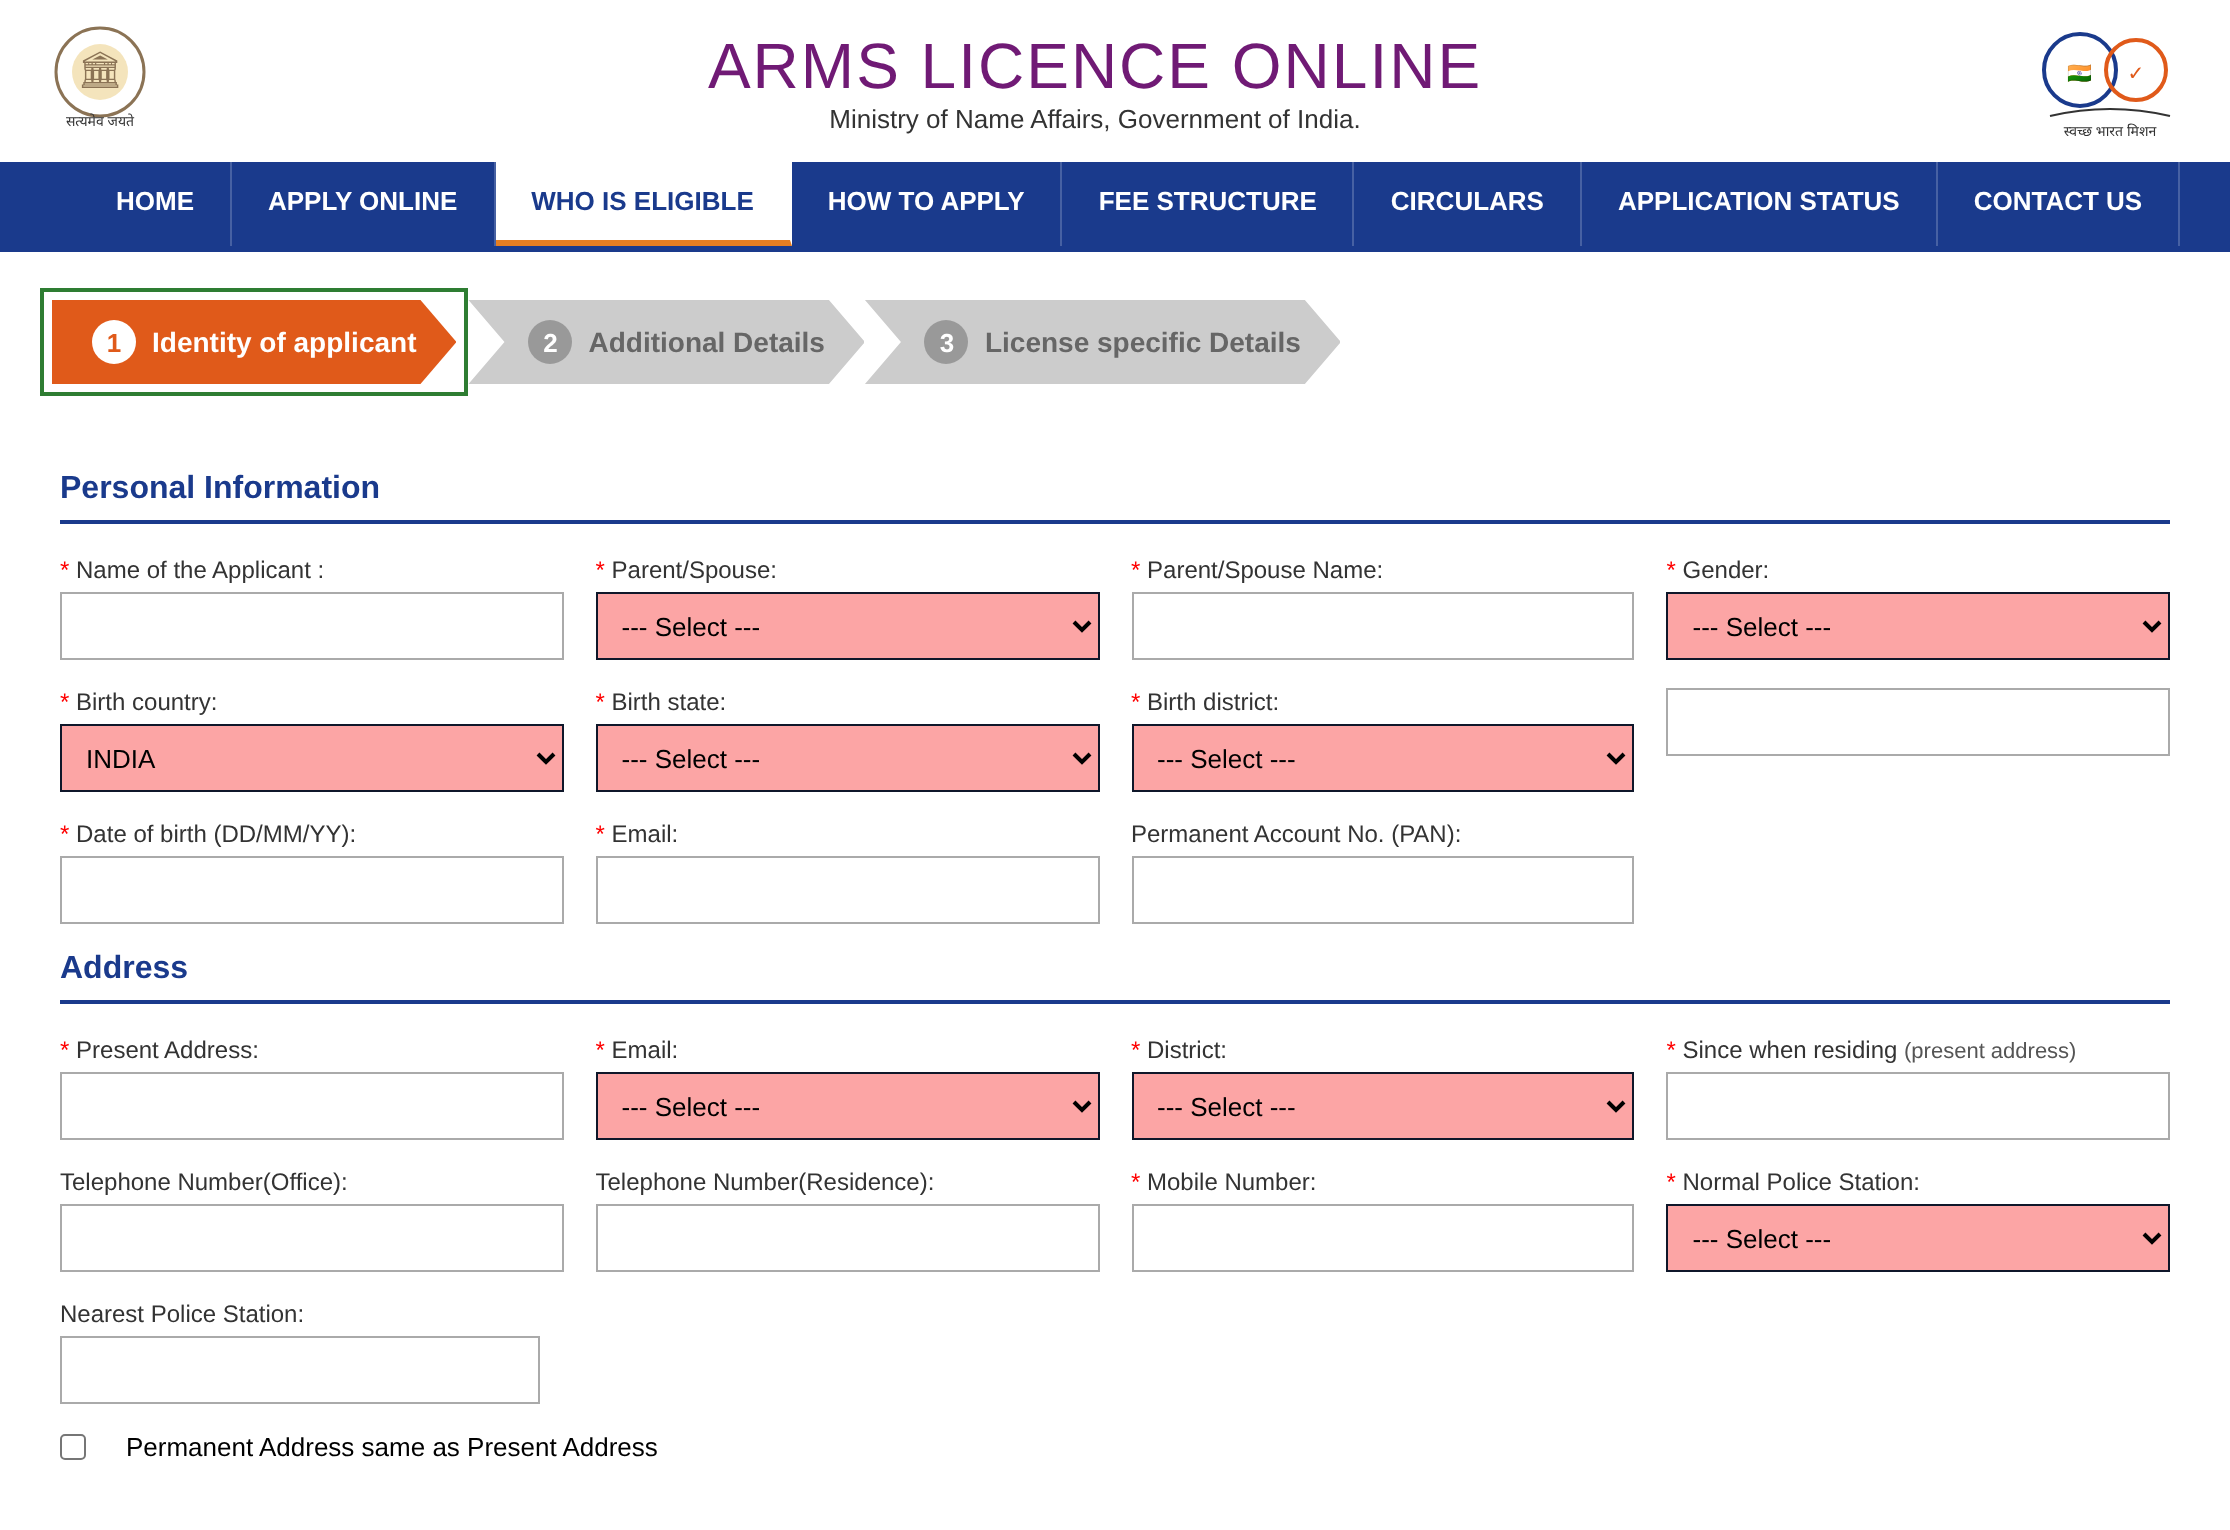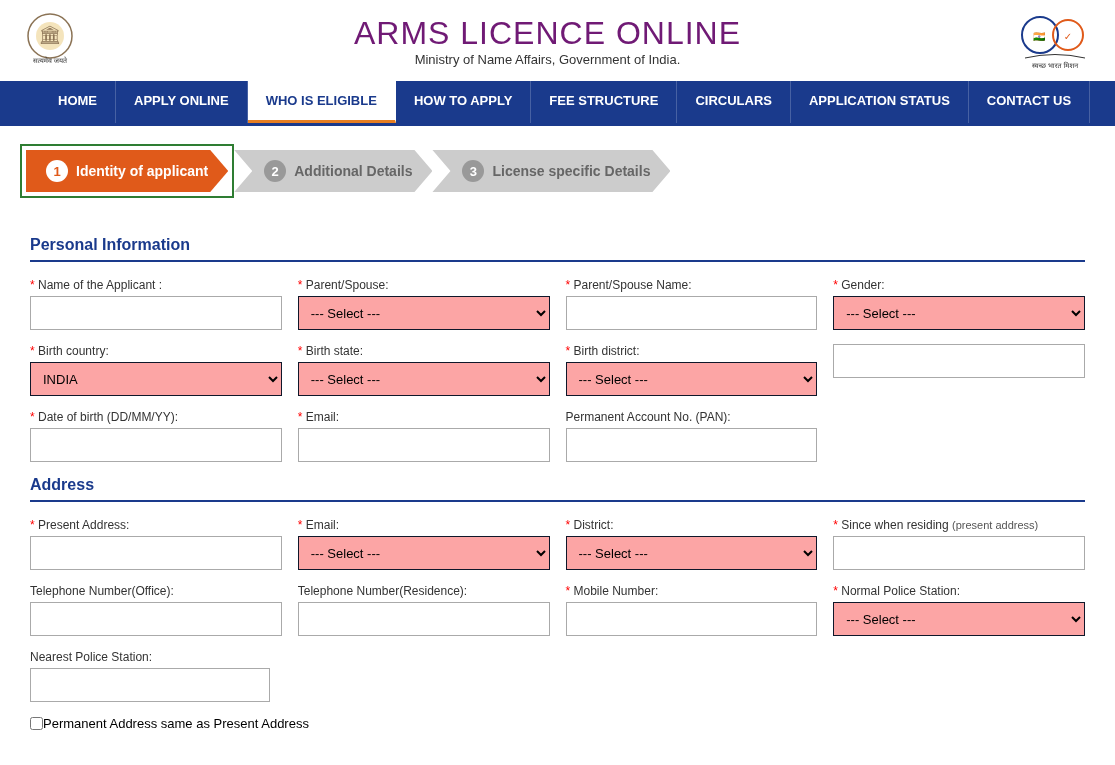--- a/index.html
+++ b/index.html
@@ -53,21 +53,21 @@
       border: 1px solid #aaa; padding: 6px 8px; font-size: 13px; height: 34px;
       outline: none; width: 100%;
     }
     .form-group select {
       border: 1px solid #0f172a; padding: 6px 8px; font-size: 13px; height: 34px;
       background: #fca5a5; cursor: pointer; width: 100%;
     }
 
     .address-section { margin-top: 8px; }
 
-    .checkbox-row { display: flex; align-items: center; gap: 0; margin-top: 10px; font-size: 13px; }
+    .checkbox-row { display: flex; align-items: center; gap: 20px; margin-top: 10px; font-size: 13px; }
     .checkbox-row input { cursor: pointer; }
   </style>
 </head>
 <body>
 
 <div class="header">
   <div class="header-logo">
 
     <svg width="60" height="65" viewBox="0 0 60 65">
       <ellipse cx="30" cy="28" rx="22" ry="22" fill="none" stroke="#8B7355" stroke-width="1.5"></ellipse>

